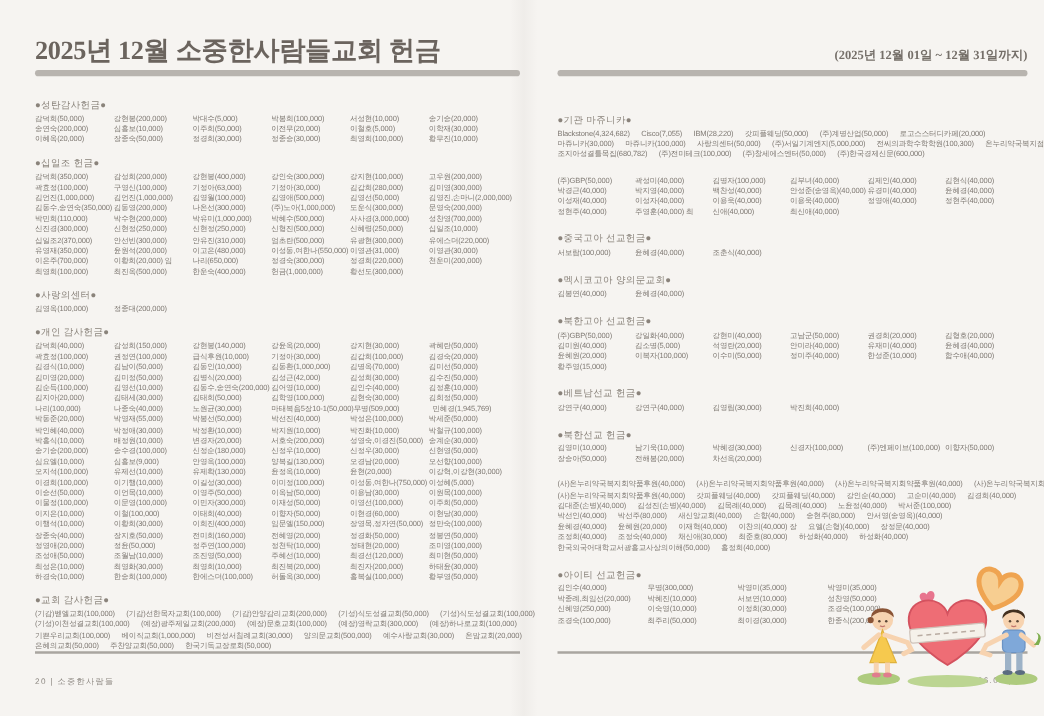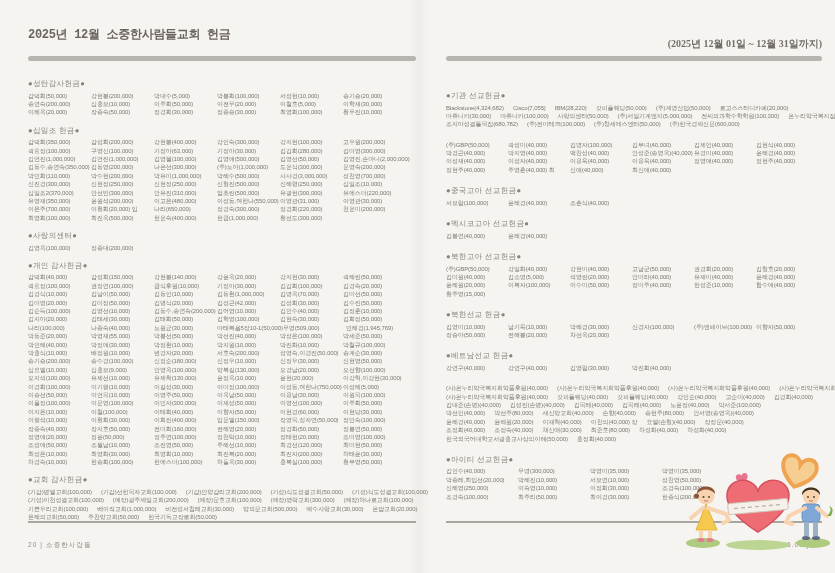--- a/index.html
+++ b/index.html
@@ -6,21 +6,21 @@
   body{
     width:835px;height:573px;position:relative;overflow:hidden;
     background:#f6f4f1;
     font-family:"Liberation Sans",sans-serif;
     color:#7e7872;
   }
   #gutter{position:absolute;left:408px;top:0;width:22px;height:573px;
     background:linear-gradient(90deg,rgba(0,0,0,0),rgba(110,100,90,0.05),rgba(0,0,0,0));}
   #page-title{
     position:absolute;left:28px;top:26px;
-    font-family:Liberation Mono, monospace;font-size:12px;font-weight:600;
+    font-family:Liberation Serif, serif;font-size:21px;font-weight:600;
     color:#6b645e;letter-spacing:-0.3px;white-space:nowrap;
   }
   #date-range{
     position:absolute;right:13px;top:37px;
     font-family:"Liberation Serif",serif;font-size:10px;color:#756f69;white-space:nowrap;font-weight:bold;
   }
   .accent-bar{position:absolute;top:56px;height:5px;border-radius:3px;background:#b8b4af;}
   #bar-left{left:28px;width:388px;}
   #bar-right{left:446px;width:376px;}
   .page{position:absolute;top:79px;}
@@ -117,54 +117,54 @@
     <div class="section style-flow">
       <div class="sec-header">●교회 감사헌금●</div>
       <div class="row"><span class="cell">(기감)벧엘교회(100,000)</span><span class="cell">(기감)선한목자교회(100,000)</span><span class="cell">(기감)안양감리교회(200,000)</span><span class="cell">(기성)식도성결교회(50,000)</span><span class="cell">(기성)식도성결교회(100,000)</span></div>
       <div class="row"><span class="cell">(기성)이천성결교회(100,000)</span><span class="cell">(예장)광주제일교회(200,000)</span><span class="cell">(예장)문호교회(100,000)</span><span class="cell">(예장)영락교회(300,000)</span><span class="cell">(예장)하나로교회(100,000)</span></div>
       <div class="row"><span class="cell">기쁜우리교회(100,000)</span><span class="cell">베이직교회(1,000,000)</span><span class="cell">비전성서침례교회(30,000)</span><span class="cell">양의문교회(500,000)</span><span class="cell">예수사랑교회(30,000)</span><span class="cell">온맘교회(20,000)</span></div>
       <div class="row"><span class="cell">은혜의교회(50,000)</span><span class="cell">주찬양교회(50,000)</span><span class="cell">한국기독교장로회(50,000)</span></div>
     </div>
   </div>
 <div id="right-page" class="page">
     <div class="section style-flow">
-      <div class="sec-header">●기관 선교헌금●</div>
+      <div class="sec-header">●기관 마쥬니카●</div>
       <div class="row"><span class="cell">Blackstone(4,324,682)</span><span class="cell">Cisco(7,055)</span><span class="cell">IBM(28,220)</span><span class="cell">갓피플웨딩(50,000)</span><span class="cell">(주)계명산업(50,000)</span><span class="cell">로고스스터디카페(20,000)</span></div>
       <div class="row"><span class="cell">마쥬니카(30,000)</span><span class="cell">마쥬니카(100,000)</span><span class="cell">사랑의센터(50,000)</span><span class="cell">(주)서일기계엔지(5,000,000)</span><span class="cell">전씨의과학수학학원(100,300)</span><span class="cell">온누리약국복지점(300,000)</span></div>
       <div class="row"><span class="cell">조지아성결틀목집(680,782)</span><span class="cell">(주)전미테크(100,000)</span><span class="cell">(주)창세에스엔터(50,000)</span><span class="cell">(주)한국경제신문(600,000)</span></div>
     </div>
     <div class="section style-grid6">
       <div class="row"><span class="cell">(주)GBP(50,000)</span><span class="cell">곽성미(40,000)</span><span class="cell">김명자(100,000)</span><span class="cell">김부녀(40,000)</span><span class="cell">김제인(40,000)</span><span class="cell">김현식(40,000)</span></div>
       <div class="row"><span class="cell">박경근(40,000)</span><span class="cell">박지영(40,000)</span><span class="cell">백찬성(40,000)</span><span class="cell">안성준(송영옥)(40,000)</span><span class="cell">유경미(40,000)</span><span class="cell">윤혜경(40,000)</span></div>
       <div class="row"><span class="cell">이성재(40,000)</span><span class="cell">이성자(40,000)</span><span class="cell">이용욱(40,000)</span><span class="cell">이용욱(40,000)</span><span class="cell">정영애(40,000)</span><span class="cell">정현주(40,000)</span></div>
       <div class="row"><span class="cell">정현주(40,000)</span><span class="cell">주영훈(40,000) 최</span><span class="cell">신애(40,000)</span><span class="cell">최신애(40,000)</span></div>
     </div>
     <div class="section style-grid6">
       <div class="sec-header">●중국고아 선교헌금●</div>
       <div class="row"><span class="cell">서보람(100,000)</span><span class="cell">윤혜경(40,000)</span><span class="cell">조춘식(40,000)</span></div>
     </div>
     <div class="section style-grid6">
-      <div class="sec-header">●멕시코고아 선교헌금●</div>
+      <div class="sec-header">●멕시코고아 양의문교회●</div>
       <div class="row"><span class="cell">김봉연(40,000)</span><span class="cell">윤혜경(40,000)</span></div>
     </div>
     <div class="section style-grid6">
       <div class="sec-header">●북한고아 선교헌금●</div>
       <div class="row"><span class="cell">(주)GBP(50,000)</span><span class="cell">강일화(40,000)</span><span class="cell">강현미(40,000)</span><span class="cell">고남군(50,000)</span><span class="cell">권경희(20,000)</span><span class="cell">김형호(20,000)</span></div>
       <div class="row"><span class="cell">김미원(40,000)</span><span class="cell">김소명(5,000)</span><span class="cell">석영란(20,000)</span><span class="cell">안미라(40,000)</span><span class="cell">유재미(40,000)</span><span class="cell">윤혜경(40,000)</span></div>
       <div class="row"><span class="cell">윤혜원(20,000)</span><span class="cell">이복자(100,000)</span><span class="cell">이수미(50,000)</span><span class="cell">정미주(40,000)</span><span class="cell">한성준(10,000)</span><span class="cell">함수애(40,000)</span></div>
       <div class="row"><span class="cell">황주영(15,000)</span></div>
     </div>
     <div class="section style-grid6">
+      <div class="sec-header">●베트남선교 헌금●</div>
+      <div class="row"><span class="cell">강연구(40,000)</span><span class="cell">강연구(40,000)</span><span class="cell">김영림(30,000)</span><span class="cell">박진희(40,000)</span></div>
+    </div>
+    <div class="section style-grid6">
       <div class="sec-header">●북한선교 헌금●</div>
       <div class="row"><span class="cell">김영미(10,000)</span><span class="cell">남기욱(10,000)</span><span class="cell">박혜경(30,000)</span><span class="cell">신경자(100,000)</span><span class="cell">(주)엔페이브(100,000)</span><span class="cell">이향자(50,000)</span></div>
       <div class="row"><span class="cell">장승아(50,000)</span><span class="cell">전해봉(20,000)</span><span class="cell">차선옥(20,000)</span></div>
-    </div>
-    <div class="section style-grid6">
-      <div class="sec-header">●베트남선교 헌금●</div>
-      <div class="row"><span class="cell">강연구(40,000)</span><span class="cell">강연구(40,000)</span><span class="cell">김영림(30,000)</span><span class="cell">박진희(40,000)</span></div>
     </div>
     <div class="section style-flow">
       <div class="row"><span class="cell">(사)온누리약국복지회약품후원(40,000)</span><span class="cell">(사)온누리약국복지회약품후원(40,000)</span><span class="cell">(사)온누리약국복지회약품후원(40,000)</span><span class="cell">(사)온누리약국복지회약품후원(40,000)</span></div>
       <div class="row"><span class="cell">(사)온누리약국복지회약품후원(40,000)</span><span class="cell">갓피플웨딩(40,000)</span><span class="cell">갓피플웨딩(40,000)</span><span class="cell">강인순(40,000)</span><span class="cell">고순미(40,000)</span><span class="cell">김경희(40,000)</span></div>
       <div class="row"><span class="cell">김대준(손병)(40,000)</span><span class="cell">김성진(손병)(40,000)</span><span class="cell">김목례(40,000)</span><span class="cell">김목례(40,000)</span><span class="cell">노윤정(40,000)</span><span class="cell">박서준(100,000)</span></div>
       <div class="row"><span class="cell">박선인(40,000)</span><span class="cell">박선주(80,000)</span><span class="cell">새신앙교회(40,000)</span><span class="cell">손향(40,000)</span><span class="cell">송현주(80,000)</span><span class="cell">안서영(송영옥)(40,000)</span></div>
       <div class="row"><span class="cell">윤혜경(40,000)</span><span class="cell">윤혜원(20,000)</span><span class="cell">이재혁(40,000)</span><span class="cell">이찬의(40,000) 장</span><span class="cell">요엘(손형)(40,000)</span><span class="cell">장정문(40,000)</span></div>
       <div class="row"><span class="cell">조정희(40,000)</span><span class="cell">조정숙(40,000)</span><span class="cell">채신애(30,000)</span><span class="cell">최준호(80,000)</span><span class="cell">하성화(40,000)</span><span class="cell">하성화(40,000)</span></div>
       <div class="row"><span class="cell">한국외국어대학교서광홍교사상의이해(50,000)</span><span class="cell">홍정희(40,000)</span></div>
     </div>

